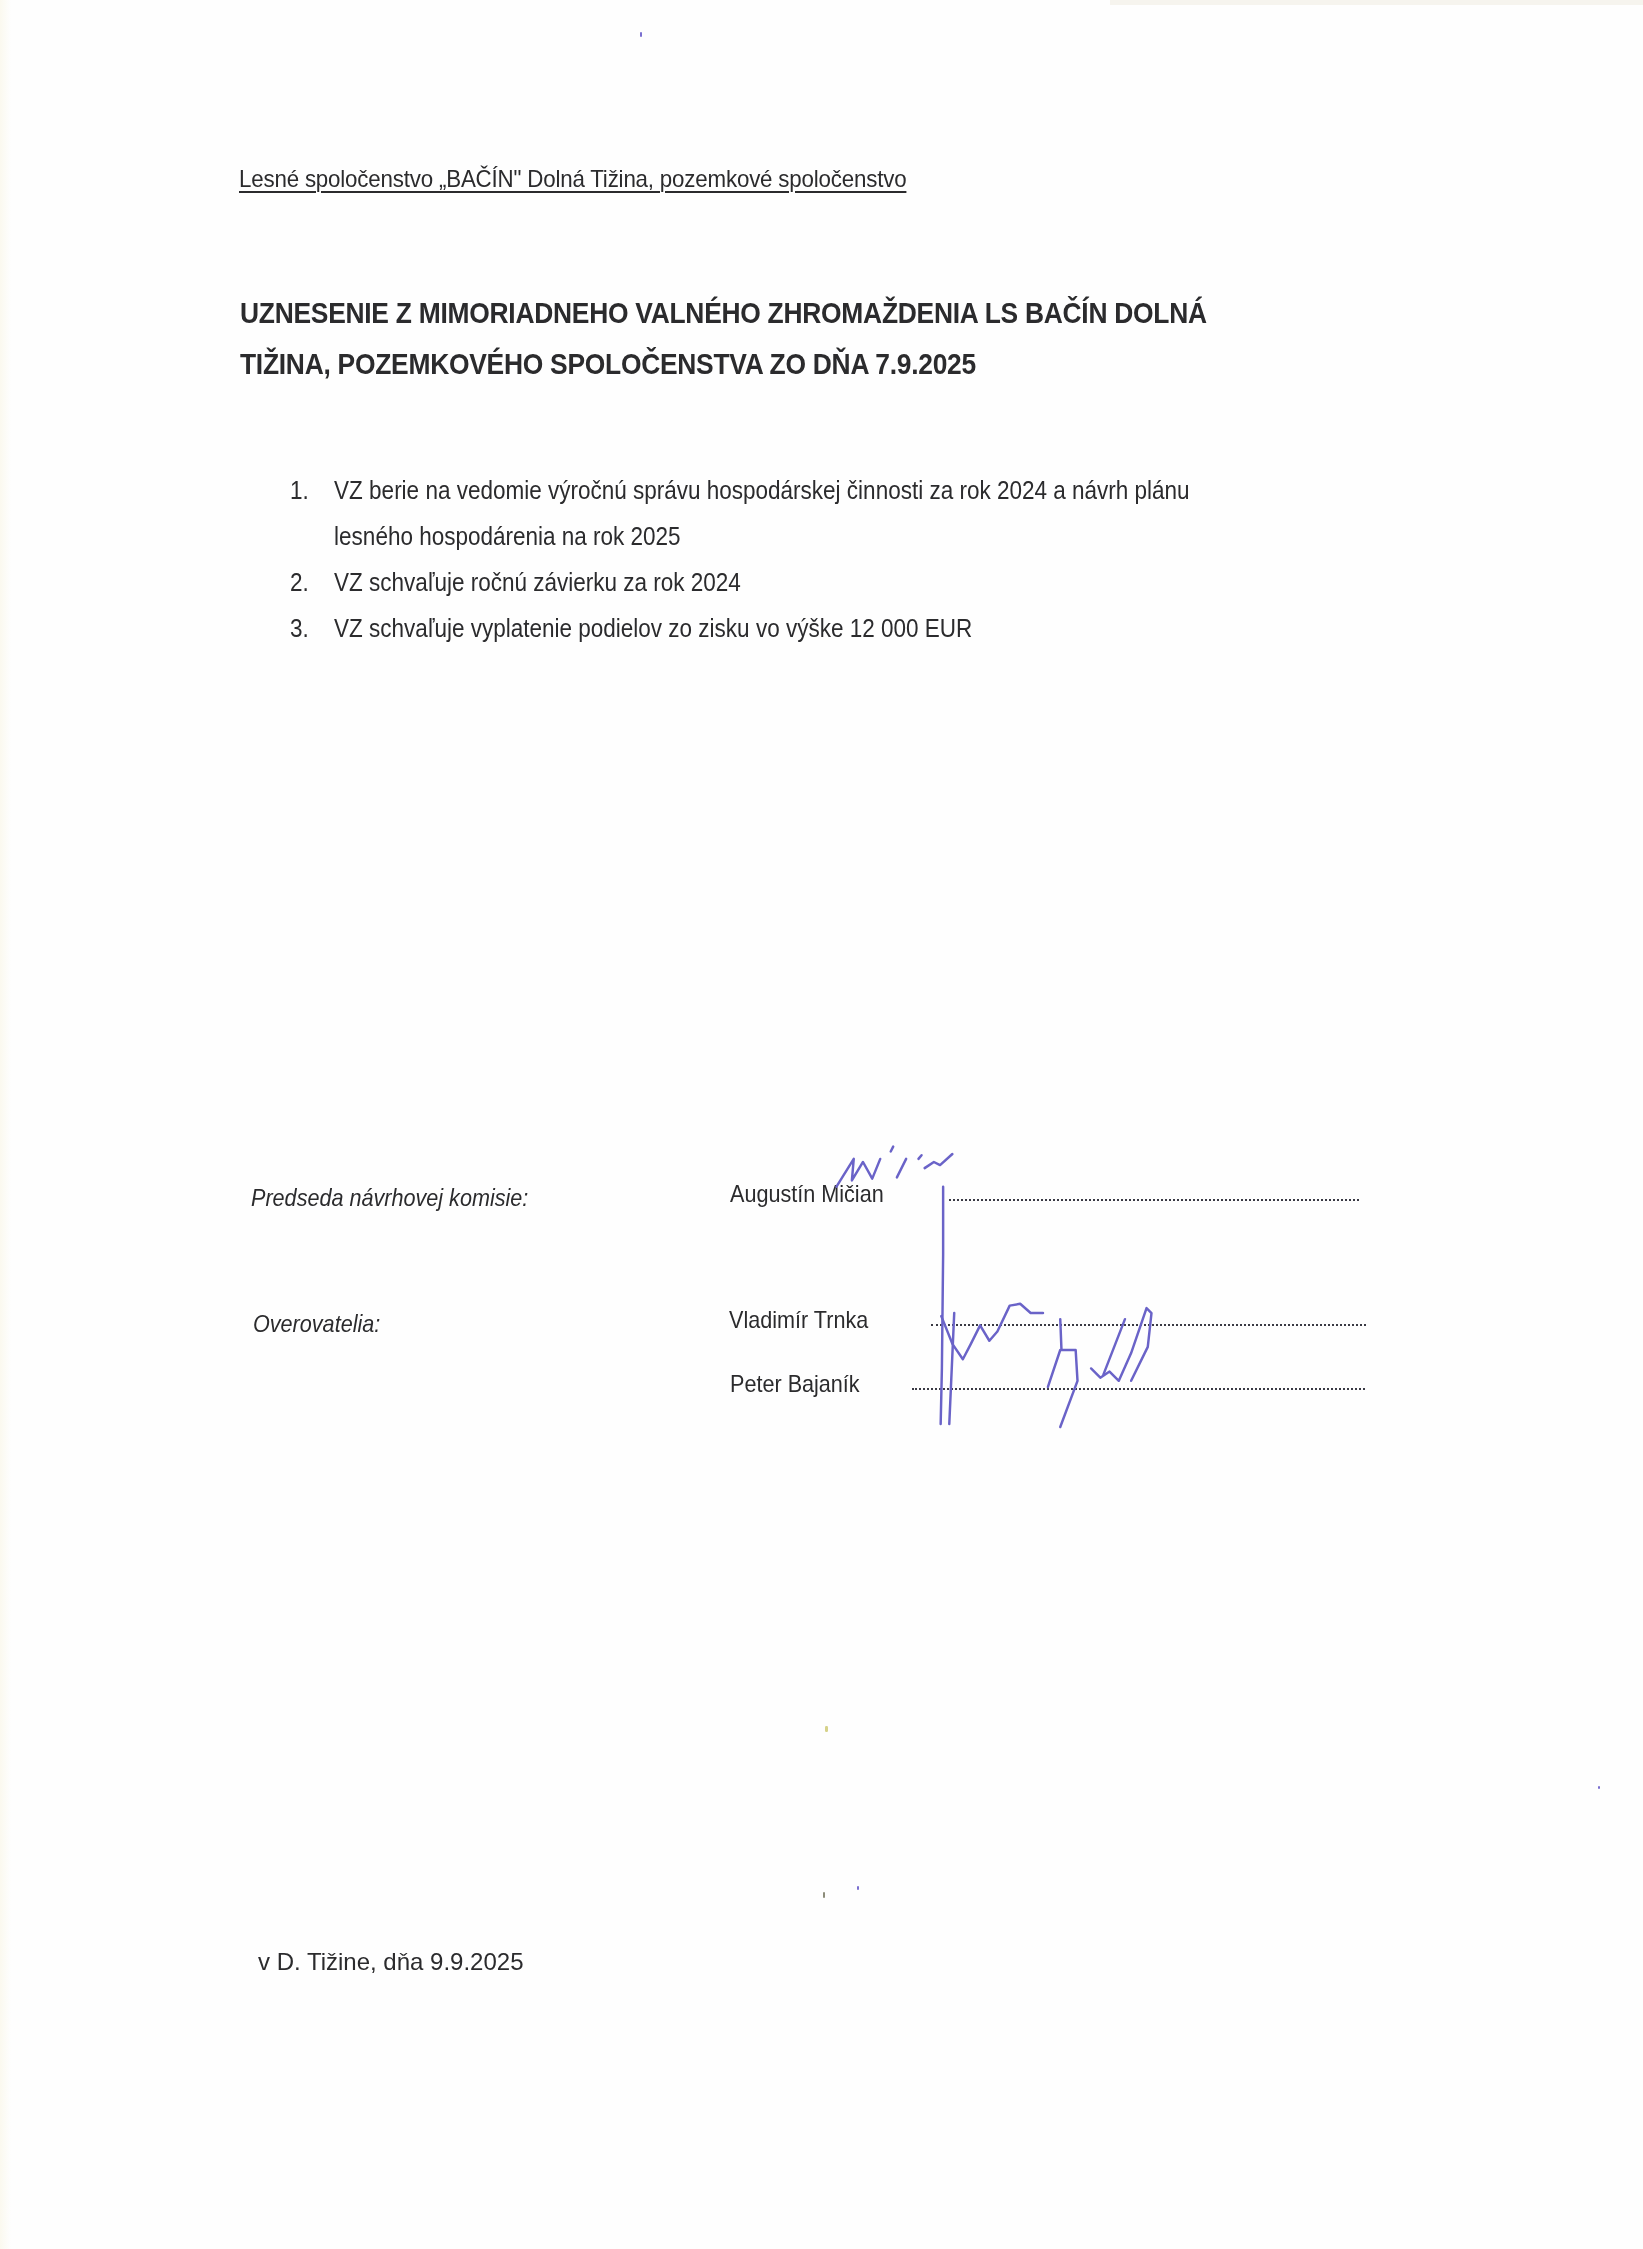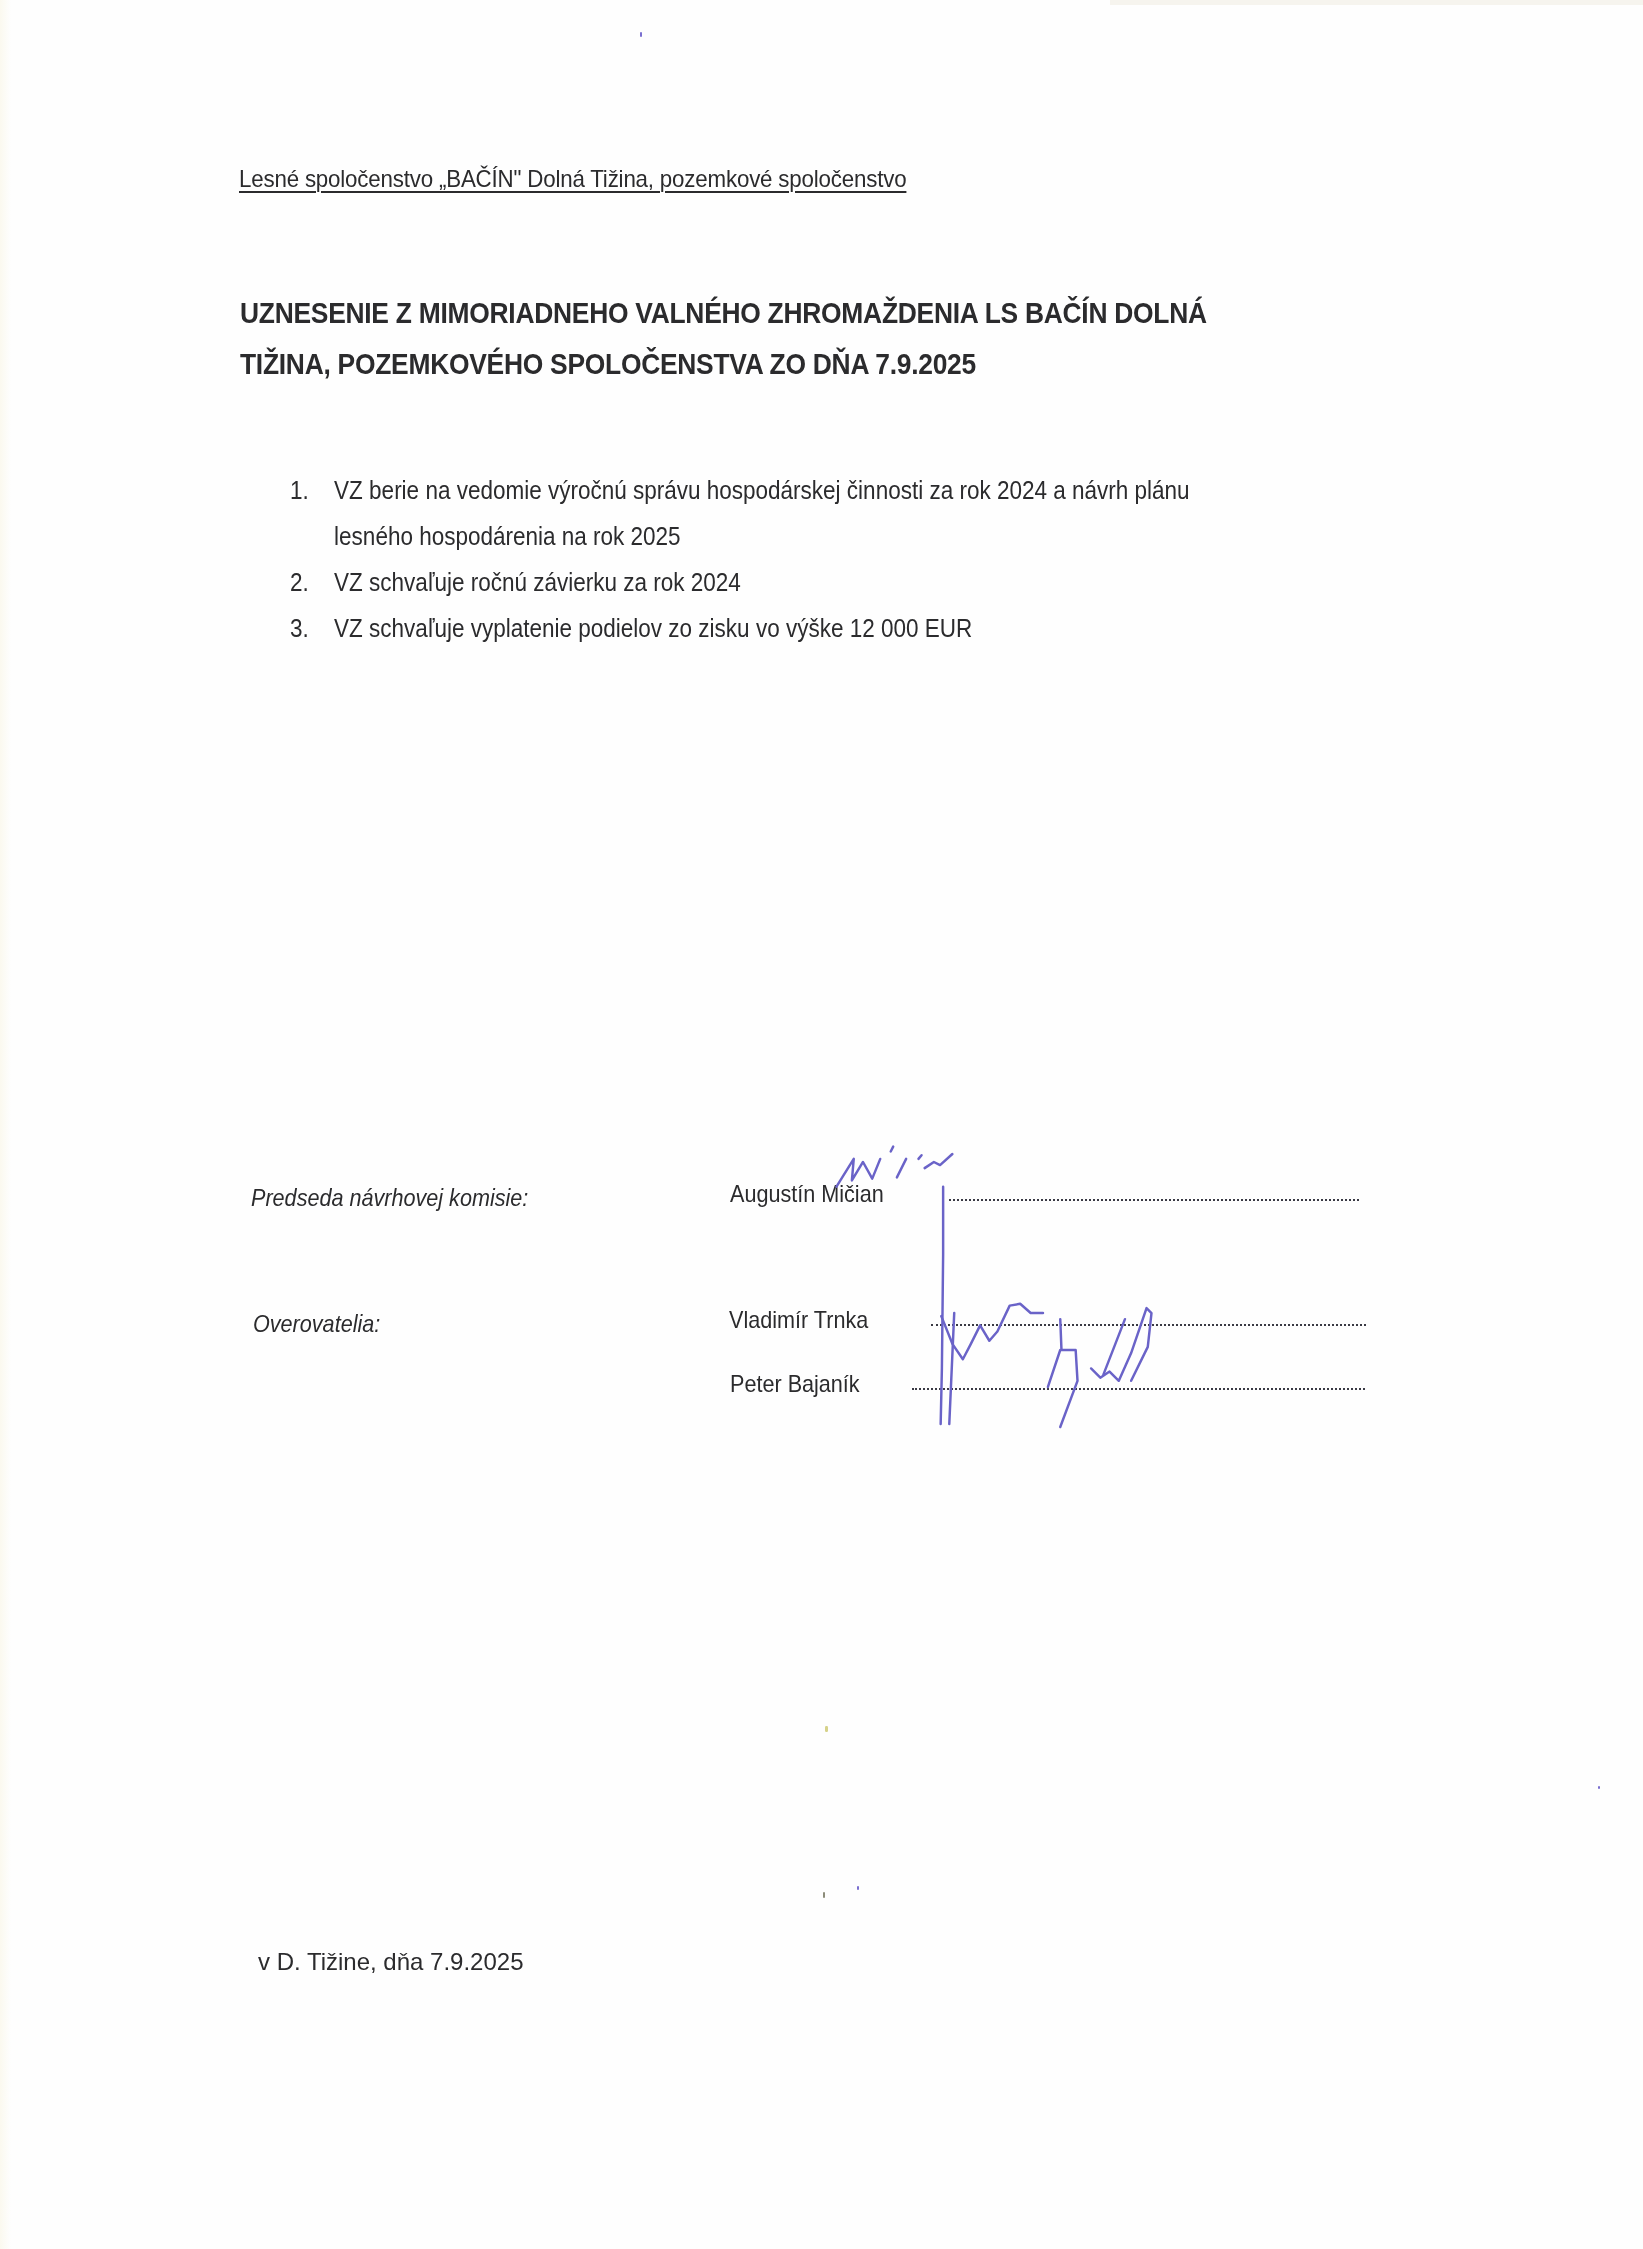--- a/index.html
+++ b/index.html
@@ -110,20 +110,20 @@
 
     <path d="M1527,2135 L1545,2180 L1562,2205 L1575,2180 L1590,2150 L1605,2175 L1618,2160 L1638,2118 L1655,2115 L1672,2130 L1692,2130"></path>
     <path d="M1720,2140 L1722,2190 L1745,2190 L1748,2240 L1720,2315"></path>
     <path d="M1720,2190 L1700,2250"></path>
     <path d="M1770,2220 L1785,2235 L1800,2225 L1815,2240 L1835,2195 L1860,2122 L1868,2130 L1862,2185 L1835,2240"></path>
     <path d="M1790,2230 L1825,2140"></path>
     <path d="M1548,2130 L1540,2310"></path>
   </g>
 </svg>
 
-<div class="closing">v D. Tižine, dňa 7.9.2025</div>
+<div class="closing">v D. Tižine, dňa 9.9.2025</div>
 
 <div class="speck" style="left:640px; top:32px; width:1.8px; height:5px;"></div>
 <div class="speck" style="left:825px; top:1726px; width:2.5px; height:6.2px; background:#d6d28a;"></div>
 <div class="speck" style="left:823px; top:1892px; width:1.8px; height:6.2px; background:#8c8c7a;"></div>
 <div class="speck" style="left:857px; top:1886px; width:1.8px; height:3.7px;"></div>
 <div class="speck" style="left:1598px; top:1786px; width:1.8px; height:3.1px;"></div>
 
 
 </body></html>

